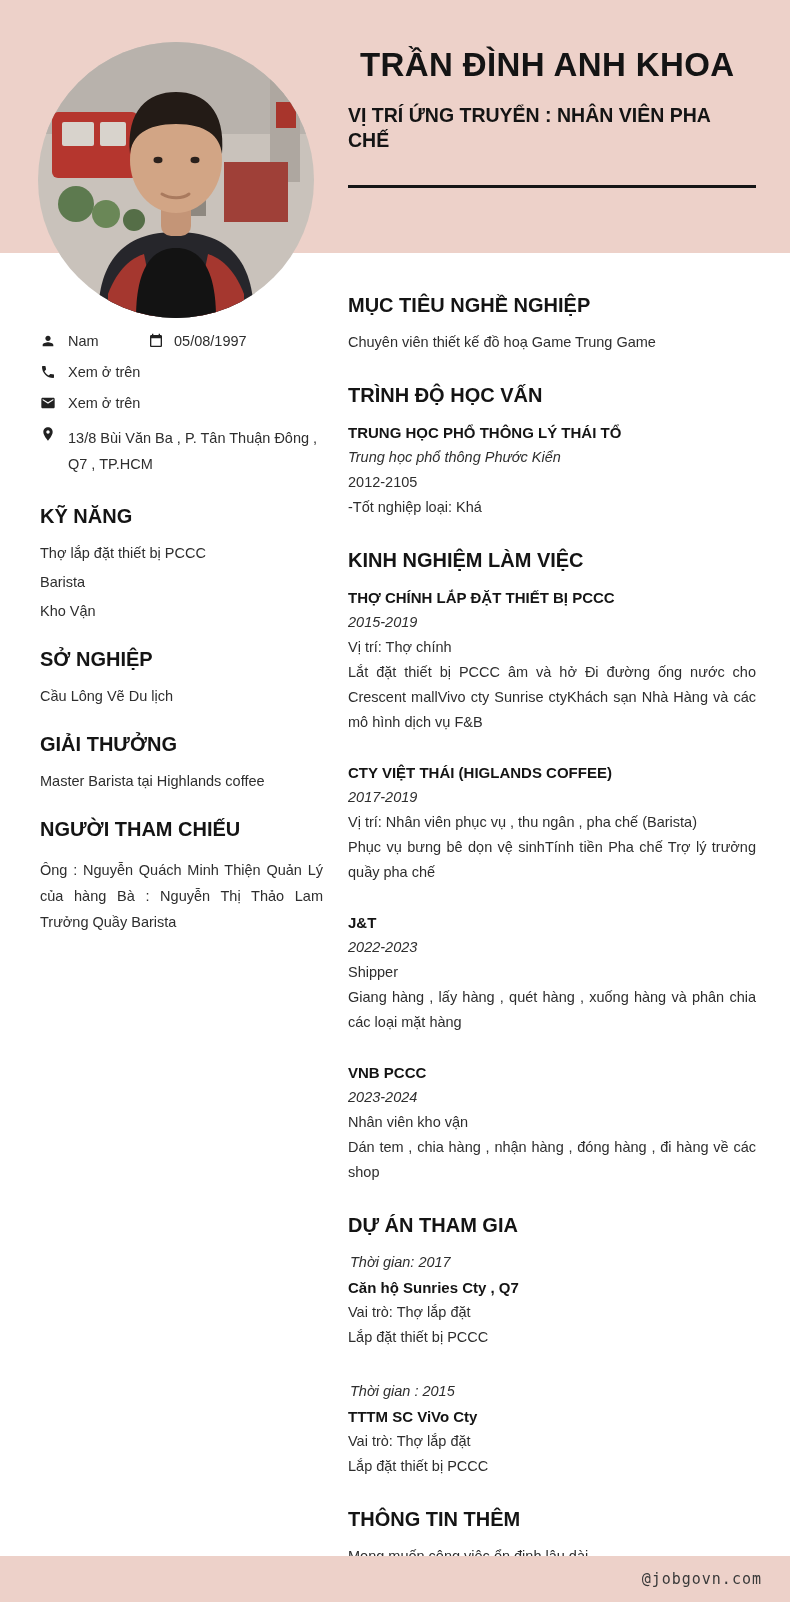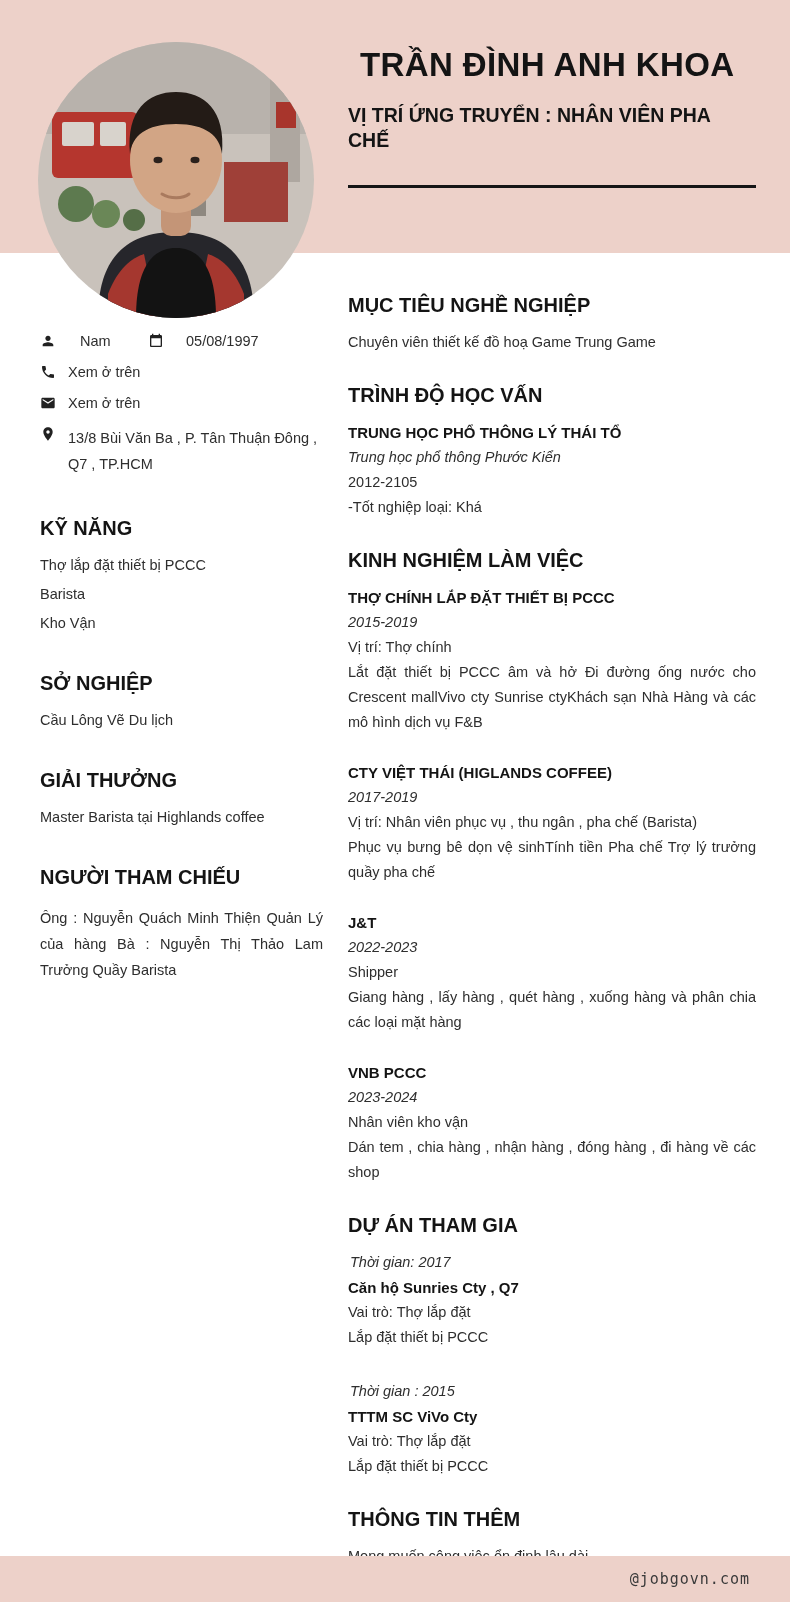--- a/index.html
+++ b/index.html
@@ -1,41 +1,41 @@
 <!DOCTYPE html>
 <html><head>
 <meta charset="utf-8">
 <style>
   html,body{margin:0;padding:0;background:#ffffff;}
   .page{position:relative;width:790px;height:1602px;background:#ffffff;overflow:hidden;
         font-family:"Liberation Sans",sans-serif;color:#2e2e2e;}
   .header-band{position:absolute;top:0;left:0;width:790px;height:253px;background:#edd1c9;}
   .footer-band{position:absolute;left:0;bottom:0;width:790px;height:46px;background:#edd1c9;
-        display:flex;align-items:center;justify-content:flex-end;padding-right:40px;box-sizing:border-box;}
+        display:flex;align-items:center;justify-content:flex-end;padding-right:28px;box-sizing:border-box;}
   .watermark{font-family:"DejaVu Sans Mono",monospace;font-size:15px;color:#3a3a3a;letter-spacing:1px;}
 
   .photo-wrap{position:absolute;top:42px;left:38px;width:276px;height:276px;border-radius:50%;overflow:hidden;}
   .photo-wrap svg{display:block;}
 
   .header-text{position:absolute;left:348px;top:46px;width:408px;}
   .name{font-size:33px;font-weight:bold;color:#141414;letter-spacing:.4px;line-height:38px;margin-left:12px;}
   .position{margin-top:19px;font-size:19.5px;font-weight:bold;color:#141414;line-height:25px;}
   .header-rule{margin-top:32px;height:3px;background:#161616;width:100%;}
 
   .left-col{position:absolute;left:40px;top:332px;width:283px;}
   .right-col{position:absolute;left:348px;top:292px;width:408px;}
 
   .info-row{display:flex;align-items:flex-start;margin-bottom:13px;font-size:14.5px;line-height:18px;}
   .info-row.addr{line-height:26px;}
-  .igroup{display:flex;align-items:flex-start;gap:12px;}
+  .igroup{display:flex;align-items:flex-start;}
   .igroup.gender{width:108px;flex:0 0 108px;}
   .icon{width:16px;height:16px;flex:0 0 16px;margin-right:12px;margin-top:1px;fill:#212121;}
   .icon.sm{margin-right:10px;}
 
-  .side-heading{font-size:20px;font-weight:bold;color:#141414;margin:39px 0 16px;line-height:24px;}
+  .side-heading{font-size:20px;font-weight:bold;color:#141414;margin:27px 0 16px;line-height:24px;}
   .side-item{font-size:14.5px;margin-bottom:11px;color:#2e2e2e;line-height:18px;}
   .side-par{font-size:14.5px;line-height:26px;text-align:justify;color:#2e2e2e;}
 
   .sec-heading{font-size:20px;font-weight:bold;color:#141414;margin:0 0 12px;line-height:26px;}
   .sec{margin-bottom:27px;}
   .t{font-size:14.5px;line-height:25px;color:#2e2e2e;}
   .jus{text-align:justify;}
   .b{font-size:15px;font-weight:bold;color:#141414;line-height:25px;}
   .i{font-style:italic;}
   .gray{color:#9b9b9b;}

